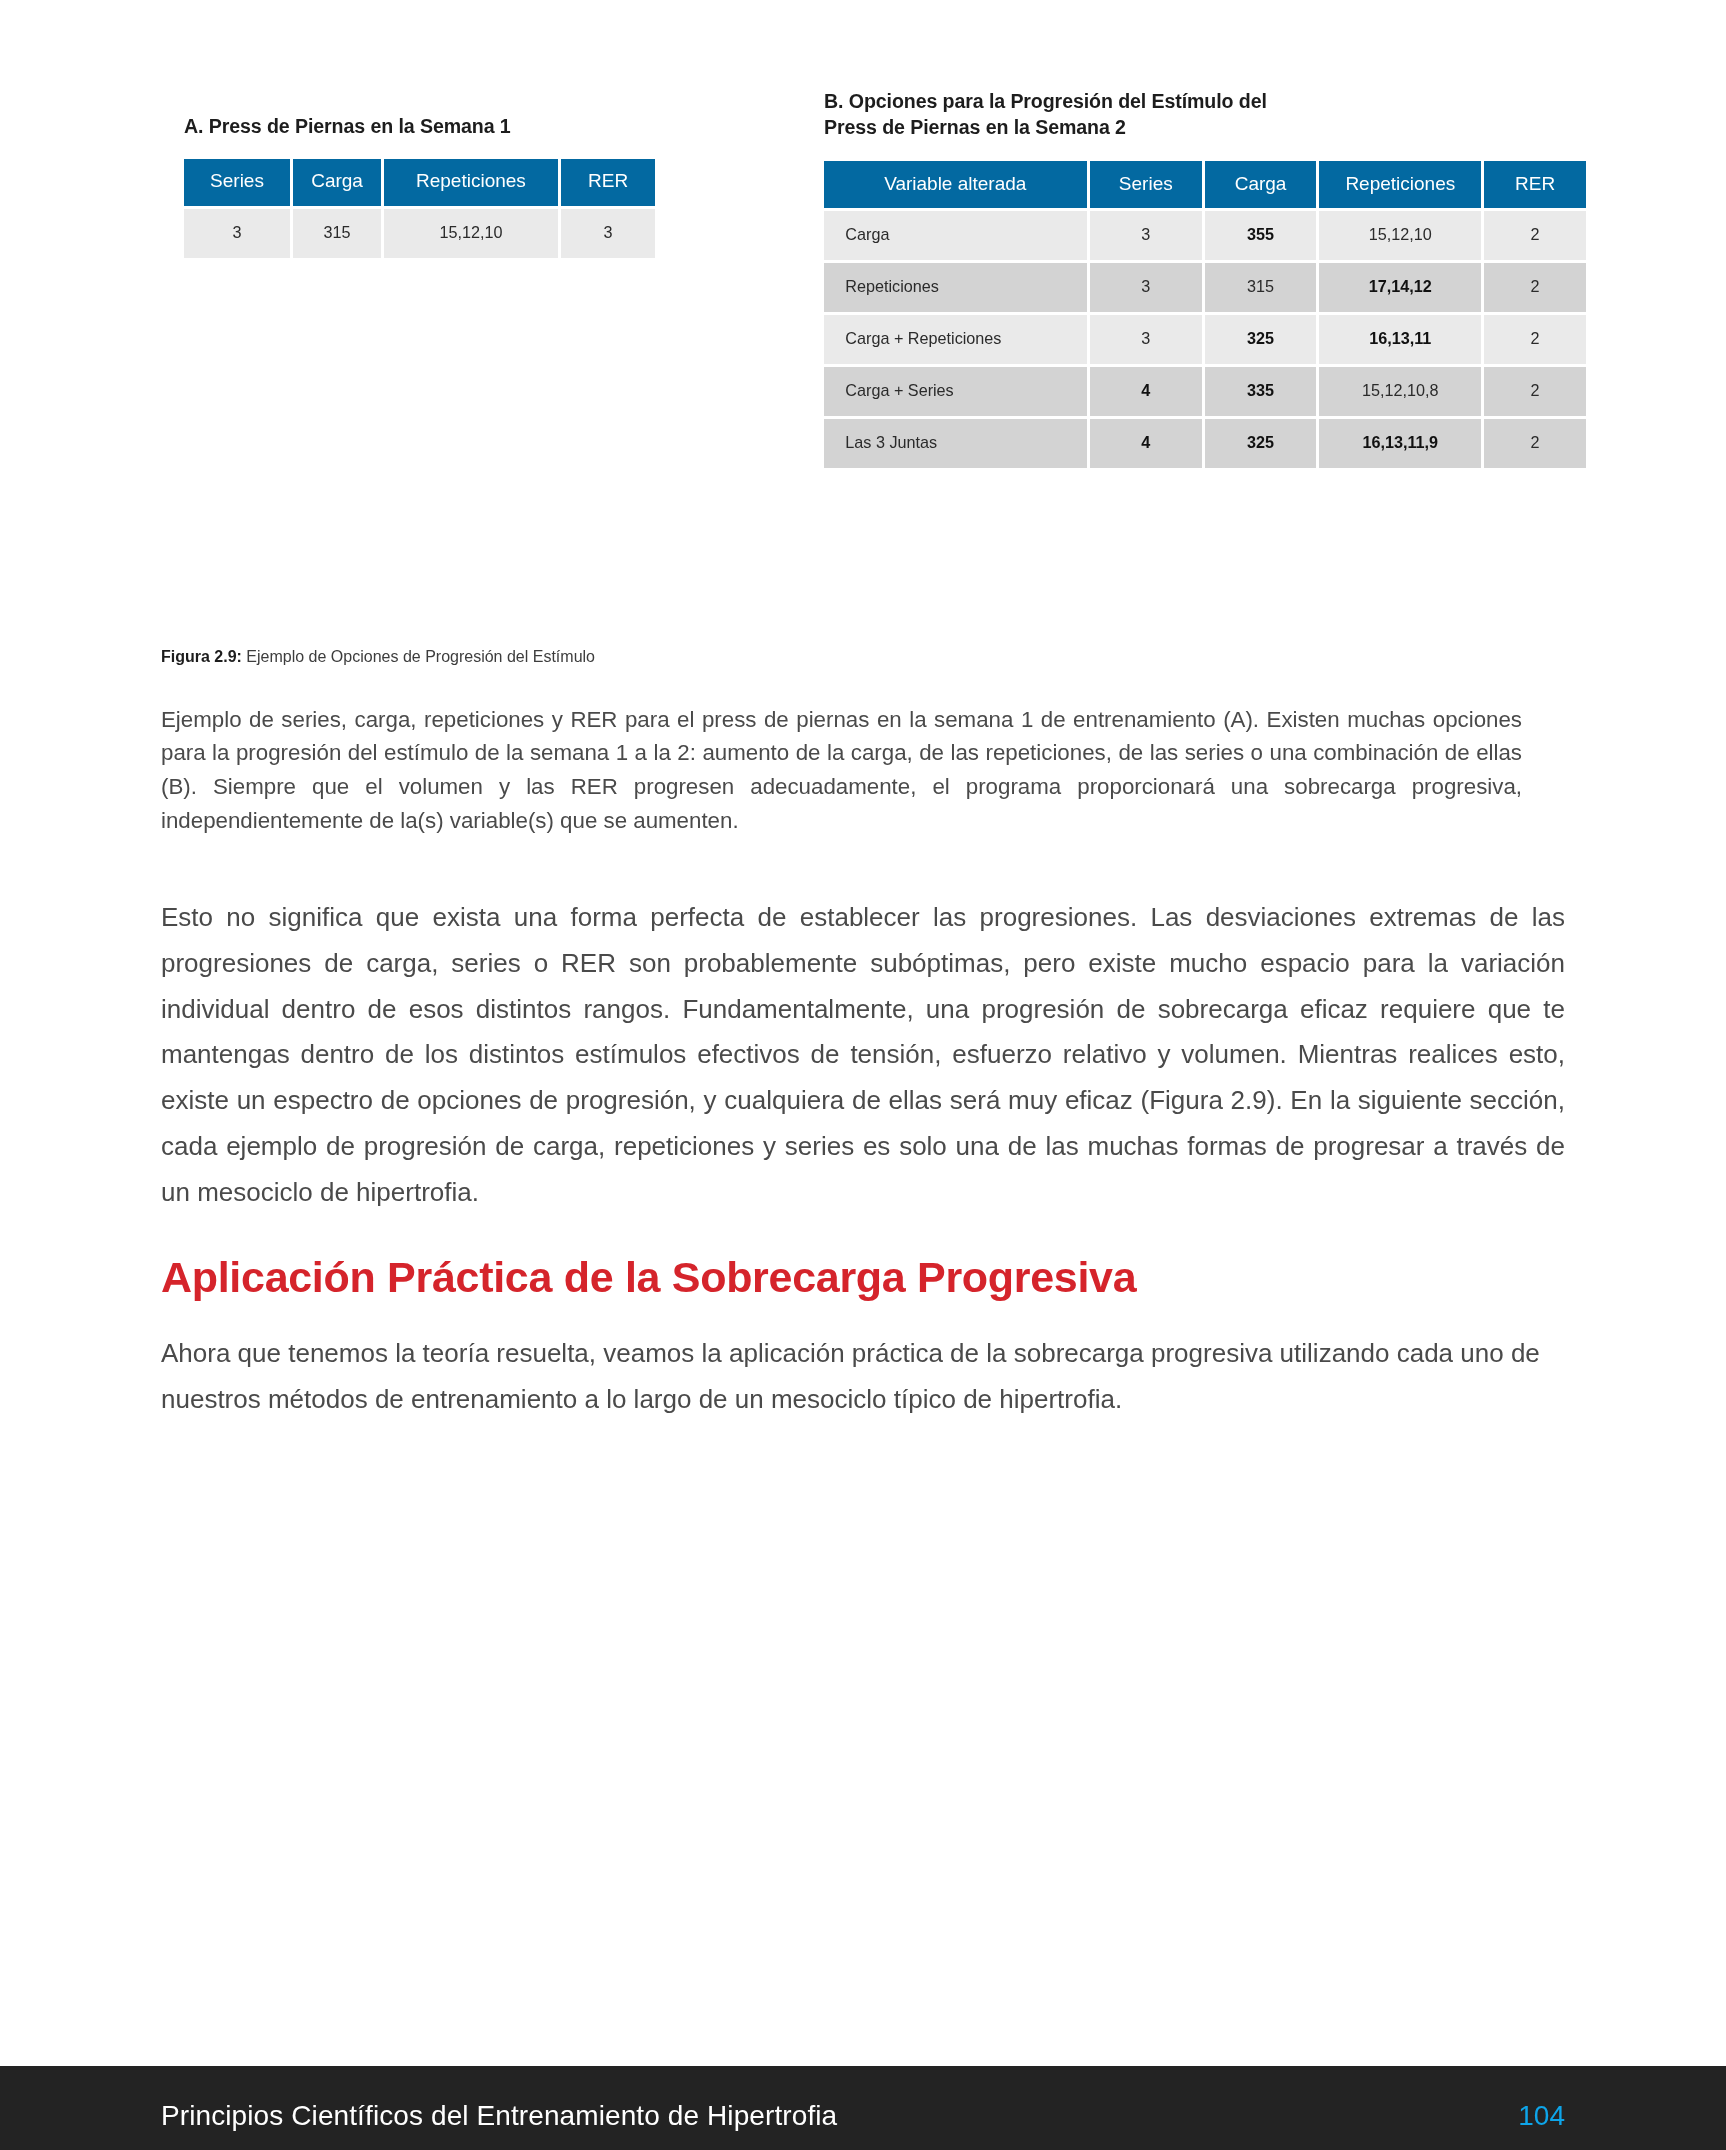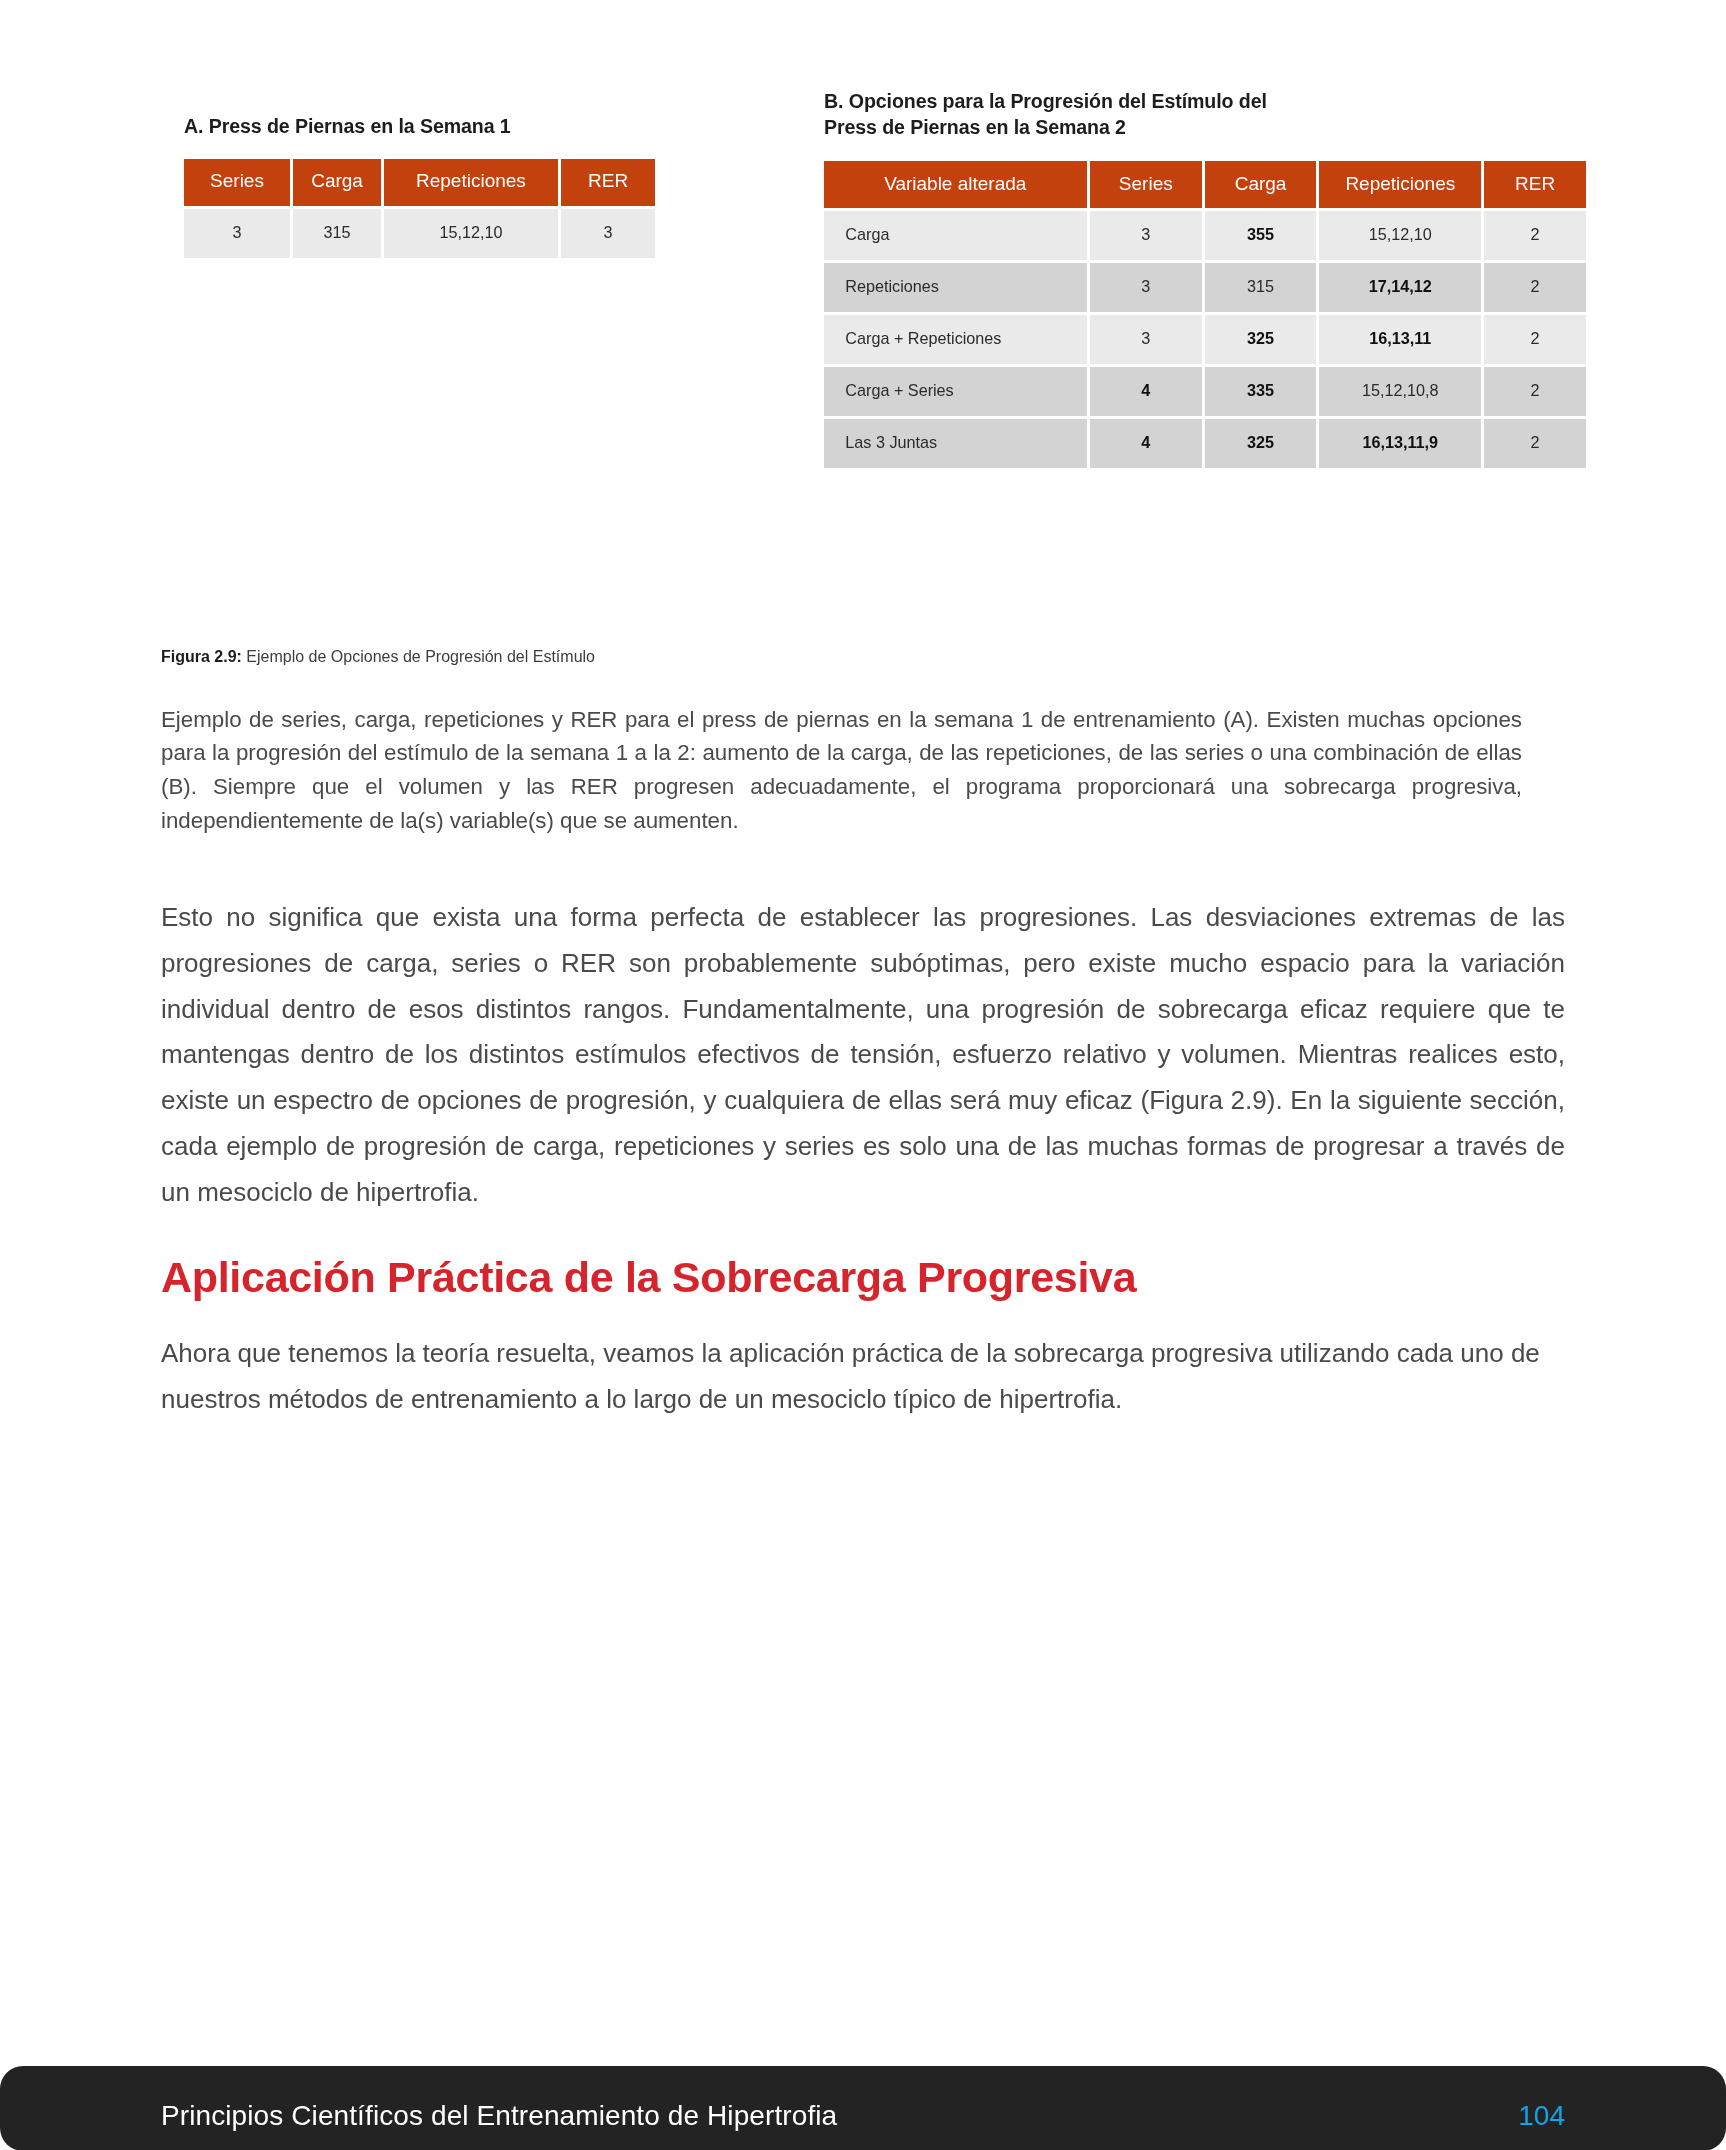--- a/index.html
+++ b/index.html
@@ -51,21 +51,21 @@
   }
   .panel-b .panel-title { margin-bottom: 17.6px; }
 
   table.fig-table {
     border-collapse: separate;
     border-spacing: 3.4px 3.4px;
     table-layout: fixed;
     margin-left: -3.4px;
   }
   table.fig-table th {
-    background: #c2410c;
+    background: #0369a1;
     color: #ffffff;
     font-family: "Liberation Sans", sans-serif;
     font-weight: normal;
     font-size: 19px;
     text-align: center;
     padding: 12.2px 4.1px 13.5px 4.1px;
     vertical-align: middle;
     line-height: 1.1;
   }
   table.fig-table td {
@@ -159,21 +159,20 @@
     left: 0;
     right: 0;
     bottom: 0;
     height: 85px;
     background: #232323;
     display: flex;
     align-items: center;
     justify-content: space-between;
     padding: 14px 161px 0 161px;
     box-sizing: border-box;
-    border-radius: 23px;
   }
   .footer-title {
     font-family: "Liberation Sans", sans-serif;
     font-size: 28px;
     color: #ffffff;
     letter-spacing: 0.1px;
   }
   .footer-page {
     font-family: "Liberation Sans", sans-serif;
     font-size: 28px;

